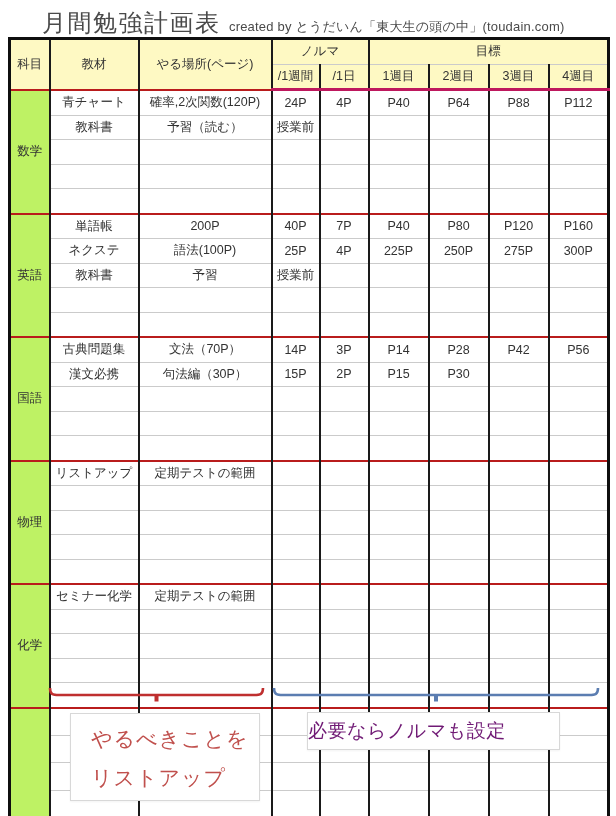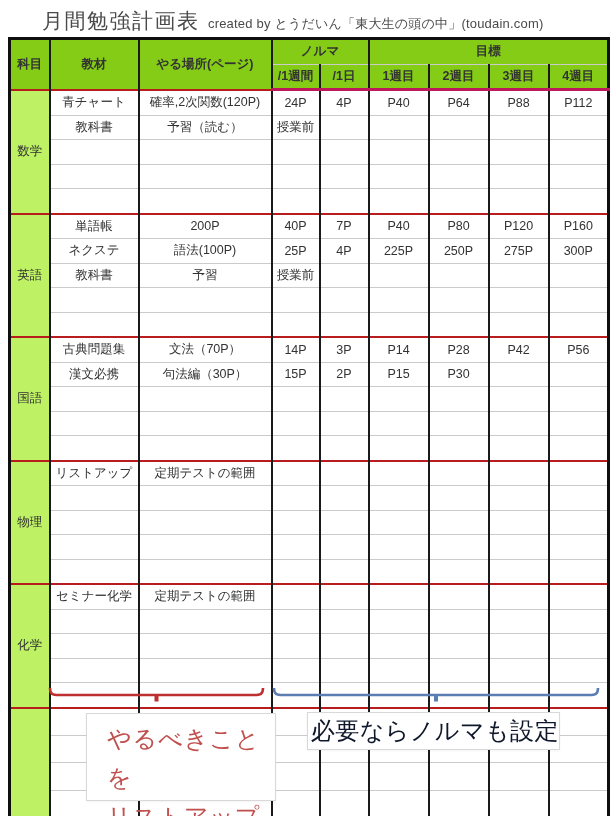--- a/index.html
+++ b/index.html
@@ -4,61 +4,61 @@
 <style>
   html,body{margin:0;padding:0;}
   body{
     width:616px;height:816px;background:#ffffff;
     font-family:"Liberation Sans","DejaVu Sans",sans-serif;
   }
   .sheet{position:relative;width:616px;height:816px;background:#fff;overflow:hidden;}
 
   
   .title-row{position:absolute;left:42px;top:7px;white-space:nowrap;color:#4a4a4a;}
-  .title-main{font-size:21px;letter-spacing:1.5px;}
+  .title-main{font-size:24px;letter-spacing:1.5px;}
   .title-sub{font-size:13px;letter-spacing:.2px;margin-left:4px;}
 
   
   table.plan{
     position:absolute;left:8px;top:37px;width:599px;
     border-collapse:collapse;table-layout:fixed;
     border:3px solid #0f0f0f;
   }
   table.plan td{
     border-left:2px solid #1a1a1a;border-right:2px solid #1a1a1a;
     border-top:1px solid #cbcbcb;border-bottom:1px solid #cbcbcb;
     font-size:12.5px;color:#333;text-align:center;vertical-align:middle;
     padding:0 2px;white-space:nowrap;overflow:hidden;height:23.5px;
   }
   thead td{
-    background:#84cc16;color:#333;
+    background:#fef9c3;color:#333;
     border-top:1px solid #1a1a1a;border-bottom:1px solid #1a1a1a;
-    height:24px;font-size:12.5px;font-weight:bold;
+    height:24px;font-size:12.5px;
   }
   thead tr.hrow2 td{border-bottom:3px solid #be185d;}
   tbody tr.sec-start td{border-top:2px solid #b91c1c;}
   tbody tr.tall td{height:26.4px;}
   td.subject{font-size:13px;background:#bef264;}
   td.al{text-align:left;padding-left:3px;}
 
   
   .brace{position:absolute;}
   .note{
     position:absolute;background:#ffffff;border:1px solid #d8d8d8;
     box-sizing:border-box;box-shadow:0 1px 2px rgba(0,0,0,0.05);
   }
   .note-red{
     left:70px;top:713px;width:190px;height:88px;
-    color:#c0504d;font-size:24px;line-height:39px;
-    padding:5px 0 0 20px;letter-spacing:1px;margin-left:16px;
+    color:#c0504d;font-size:21px;line-height:39px;
+    padding:5px 0 0 20px;letter-spacing:1px;
   }
   .note-blue{
     left:307px;top:712px;width:253px;height:38px;
-    color:#0f172a;font-size:24px;line-height:36px;
-    text-align:right;letter-spacing:.5px;
+    color:#701a75;font-size:19px;line-height:36px;
+    text-align:left;letter-spacing:.5px;
   }
 </style>
 </head>
 <body>
 
 <div class="sheet">
 
   <div class="title-row">
     <span class="title-main">月間勉強計画表</span>
     <span class="title-sub">created by とうだいん「東大生の頭の中」(toudain.com)</span>

